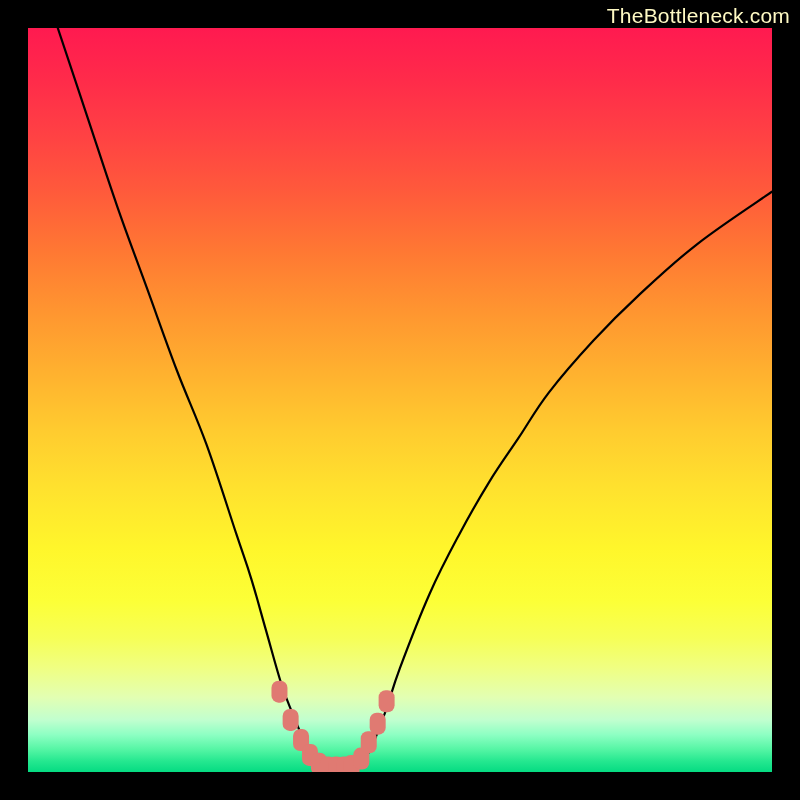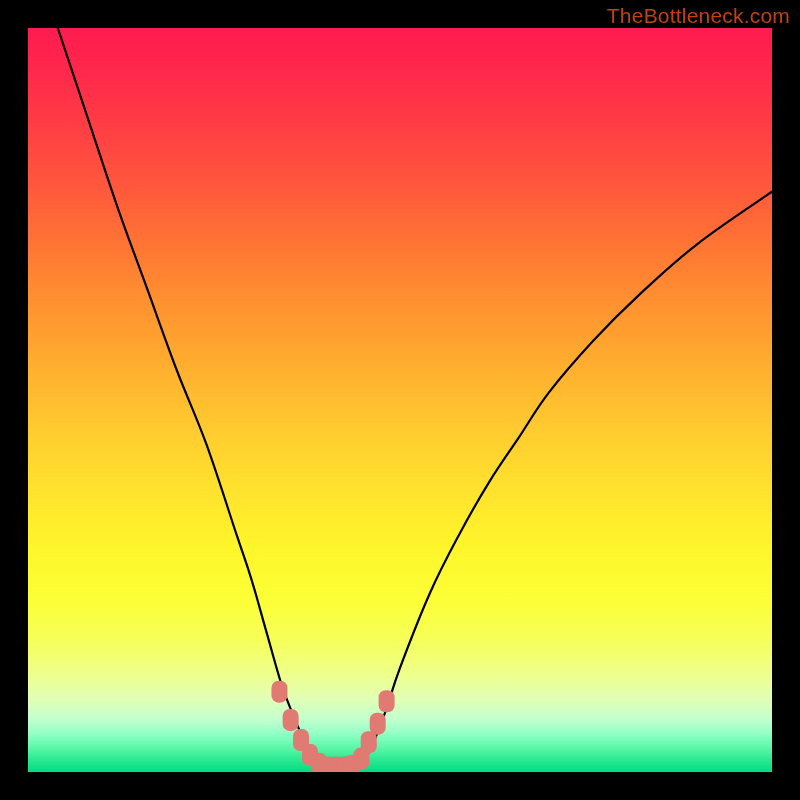--- a/index.html
+++ b/index.html
@@ -57,21 +57,21 @@
   .curve-layer {
     position: absolute;
     left: 0; top: 0;
     width: 100%;
     height: 100%;
   }
   .watermark {
     position: absolute;
     top: 4px;
     right: 10px;
-    color: #c2410c;
+    color: #fef9c3;
     font-size: 21px;
     letter-spacing: 0.2px;
     font-weight: 500;
   }
 </style>
 </head>
 <body>
 
 <div class="frame">
   <div class="plot-area">

